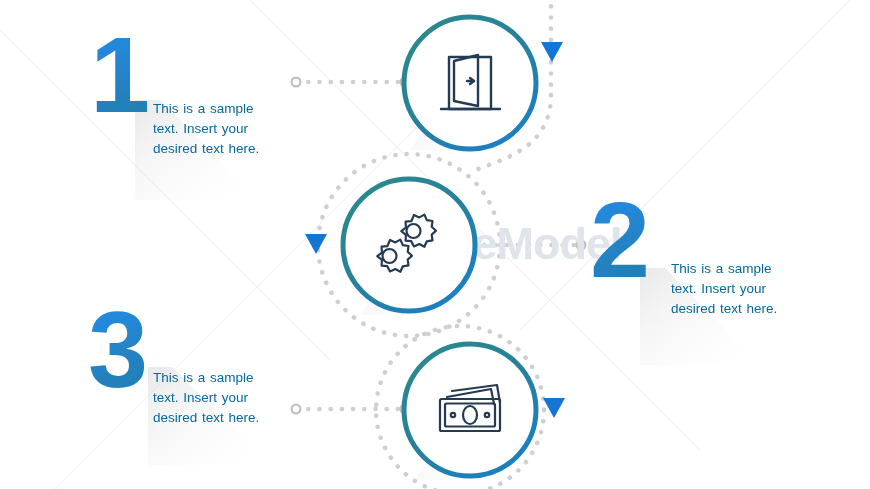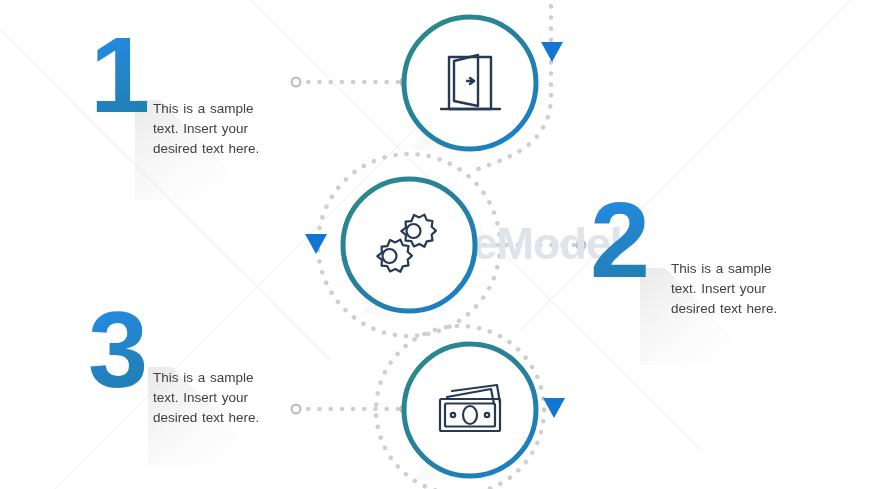--- a/index.html
+++ b/index.html
@@ -62,21 +62,21 @@
     color: transparent;
     user-select: none;
   }
   .step-text {
     position: absolute;
     z-index: 6;
     width: 112px;
     font-family: "Liberation Sans", sans-serif;
     font-size: 13.5px;
     line-height: 20px;
-    color: #404040;
+    color: #0369a1;
     word-spacing: 1px;
   }
 </style>
 </head>
 <body>
 
 <div id="slide">
 
   <svg class="layer" id="bg-svg" width="870" height="489" viewBox="0 0 870 489">
     <line x1="-20" y1="10" x2="330" y2="360" stroke="#f0f0f0" stroke-width="1.2"></line>

